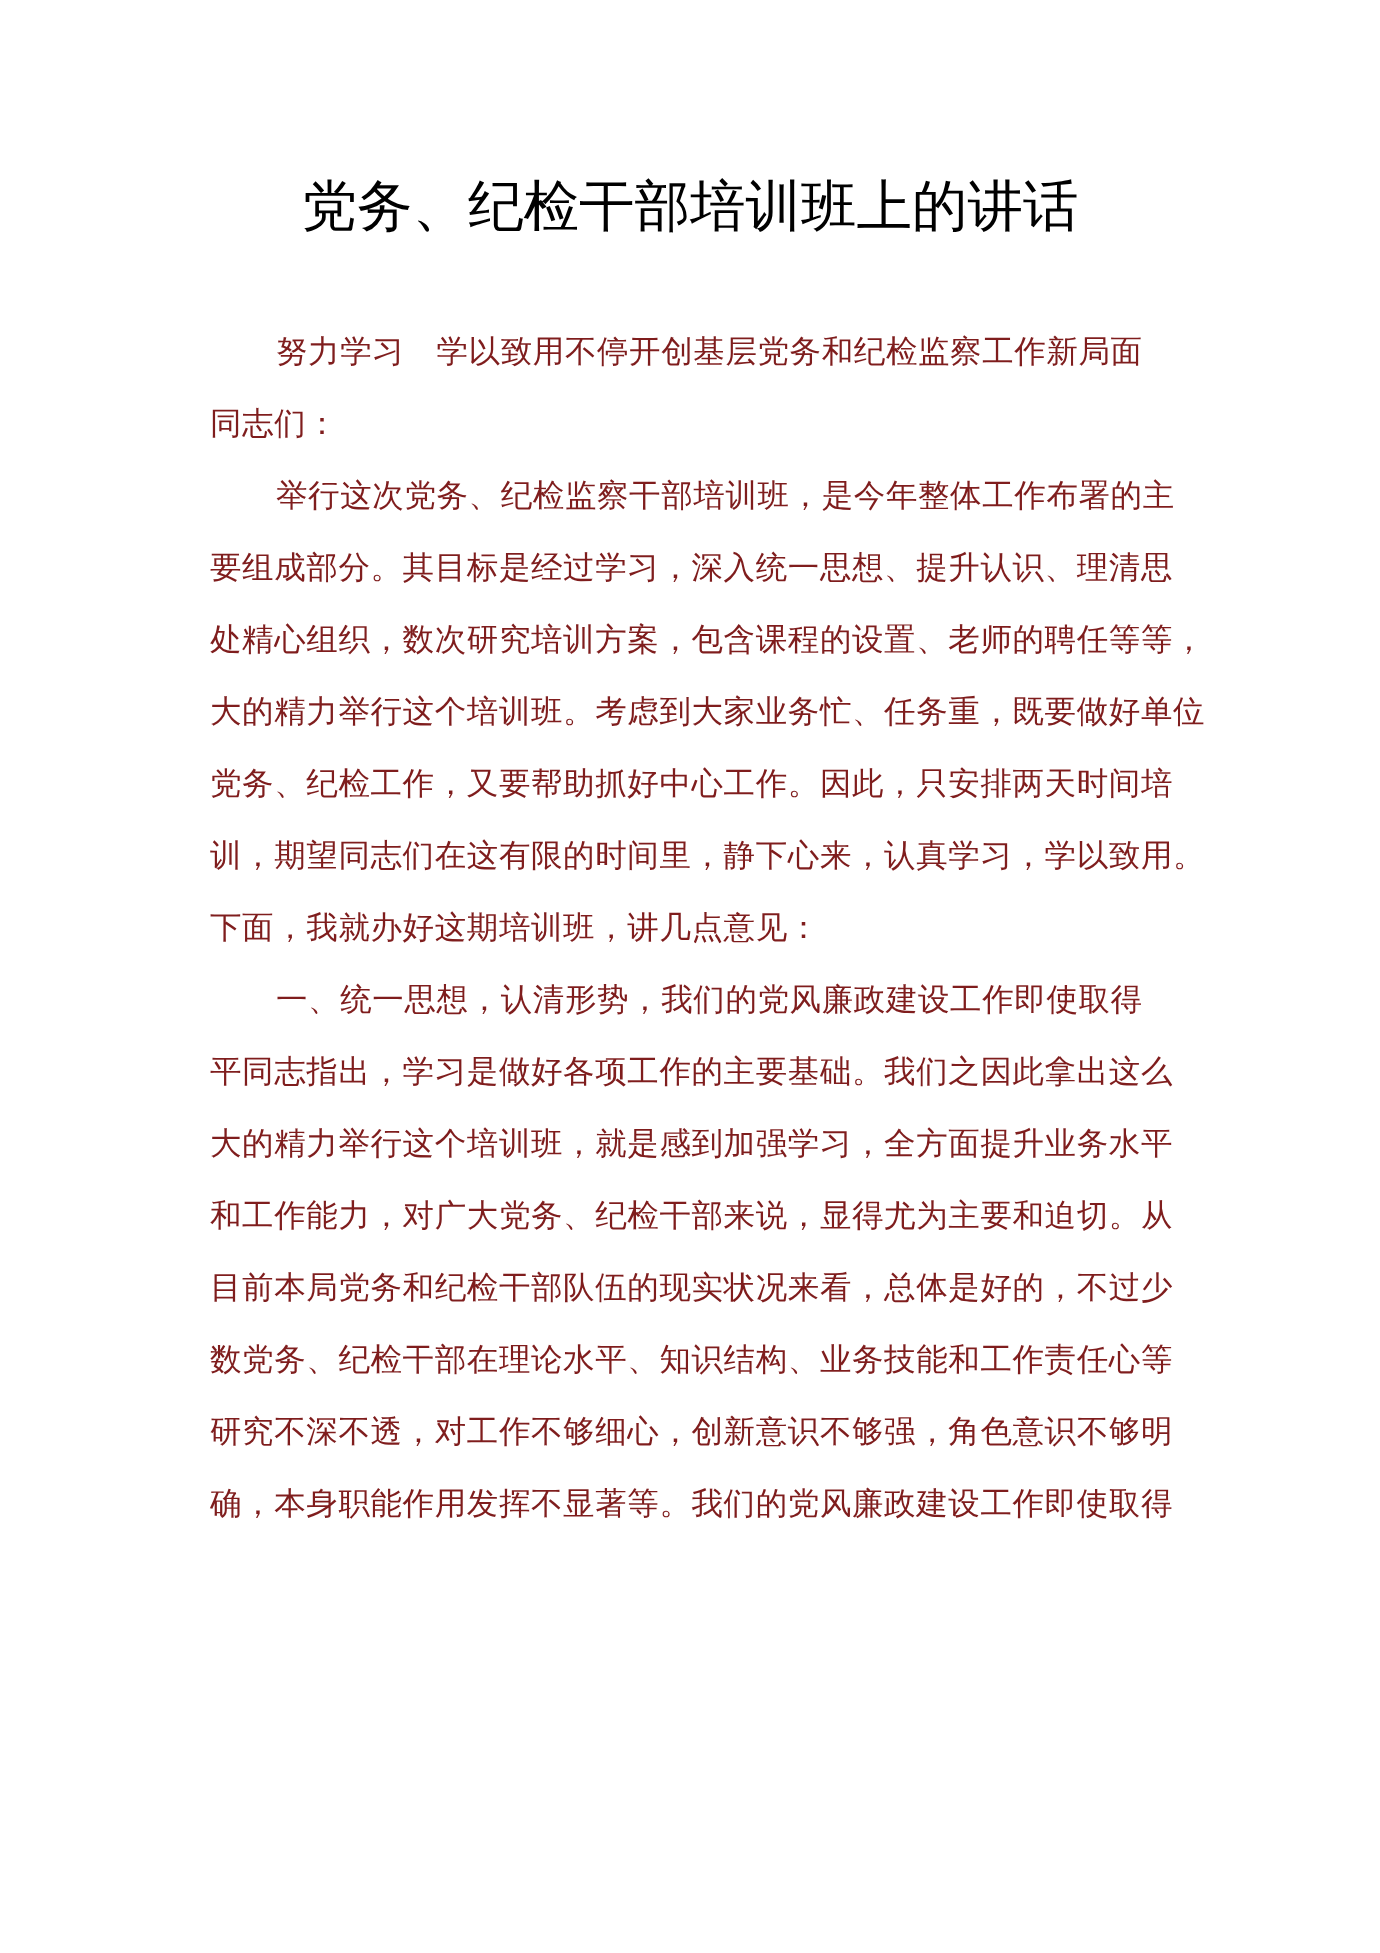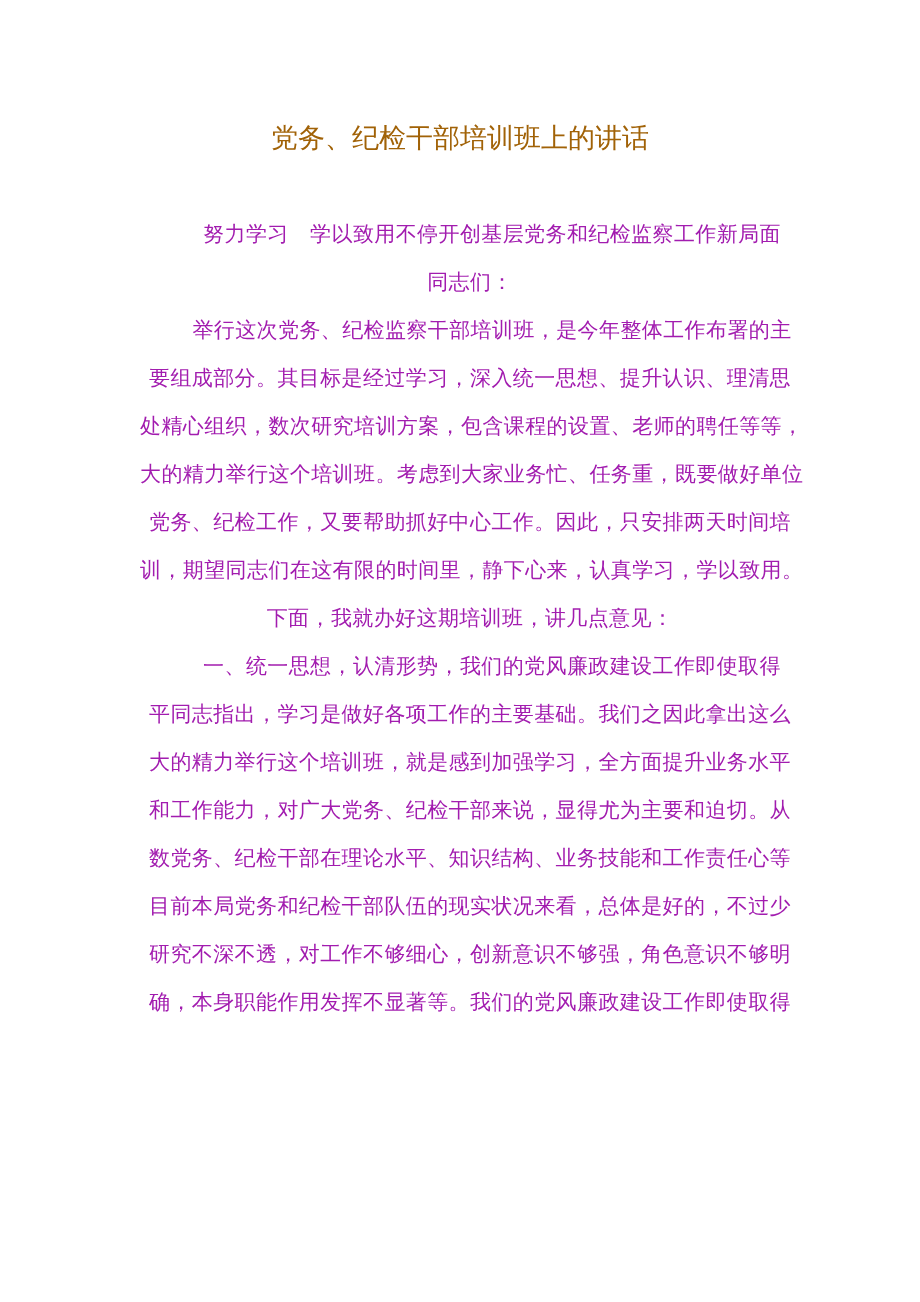--- a/index.html
+++ b/index.html
@@ -1,23 +1,23 @@
 <!DOCTYPE html>
 <html><head>
 <meta charset="utf-8">
 <style>
   html, body { margin: 0; padding: 0; background: #ffffff; }
   body { width: 920px; height: 1302px; position: relative; overflow: hidden;
          font-family: "DejaVu Sans", "Liberation Sans", sans-serif; color: #1a1a1a; }
   .page { position: absolute; left: 0; top: 0; width: 920px; height: 1302px; background: #fff; }
   .title { position: absolute; top: 118px; left: 0; width: 920px; text-align: center;
-           font-size: 27px; line-height: 40px; color: #a16207; letter-spacing: 0; }
+           font-size: 37px; line-height: 40px; color: #000000; letter-spacing: 0; }
   .body { position: absolute; left: 140px; top: 210px; width: 660px; }
   .line { height: 48px; line-height: 48px; font-size: 21px; white-space: nowrap;
-          overflow: visible; letter-spacing: 0.4px; color: #a21caf; text-align: center; }
+          overflow: visible; letter-spacing: 0.4px; color: #7f1d1d; }
   .indent { padding-left: 44px; }
 </style>
 </head>
 <body>
 
 <div class="page">
   <div class="title">党务、纪检干部培训班上的讲话</div>
 
   <div class="body">
     <div class="line indent">努力学习　学以致用不停开创基层党务和纪检监察工作新局面</div>
@@ -26,18 +26,18 @@
     <div class="line">要组成部分。其目标是经过学习，深入统一思想、提升认识、理清思</div>
     <div class="line">处精心组织，数次研究培训方案，包含课程的设置、老师的聘任等等，</div>
     <div class="line">大的精力举行这个培训班。考虑到大家业务忙、任务重，既要做好单位</div>
     <div class="line">党务、纪检工作，又要帮助抓好中心工作。因此，只安排两天时间培</div>
     <div class="line">训，期望同志们在这有限的时间里，静下心来，认真学习，学以致用。</div>
     <div class="line">下面，我就办好这期培训班，讲几点意见：</div>
     <div class="line indent">一、统一思想，认清形势，我们的党风廉政建设工作即使取得</div>
     <div class="line">平同志指出，学习是做好各项工作的主要基础。我们之因此拿出这么</div>
     <div class="line">大的精力举行这个培训班，就是感到加强学习，全方面提升业务水平</div>
     <div class="line">和工作能力，对广大党务、纪检干部来说，显得尤为主要和迫切。从</div>
+    <div class="line">目前本局党务和纪检干部队伍的现实状况来看，总体是好的，不过少</div>
     <div class="line">数党务、纪检干部在理论水平、知识结构、业务技能和工作责任心等</div>
-    <div class="line">目前本局党务和纪检干部队伍的现实状况来看，总体是好的，不过少</div>
     <div class="line">研究不深不透，对工作不够细心，创新意识不够强，角色意识不够明</div>
     <div class="line">确，本身职能作用发挥不显著等。我们的党风廉政建设工作即使取得</div>
   </div>
 </div>
 
 </body></html>

